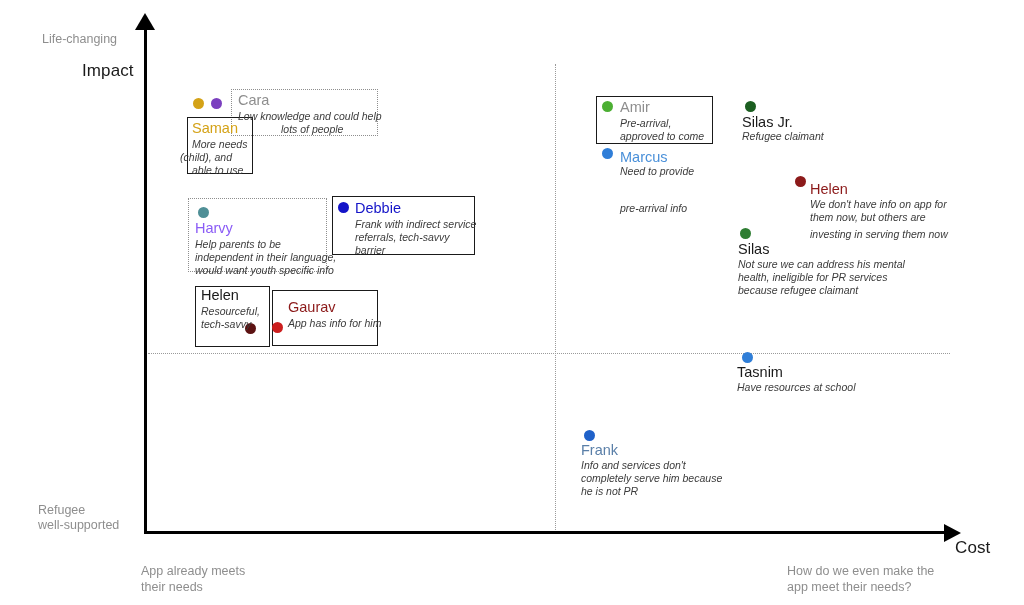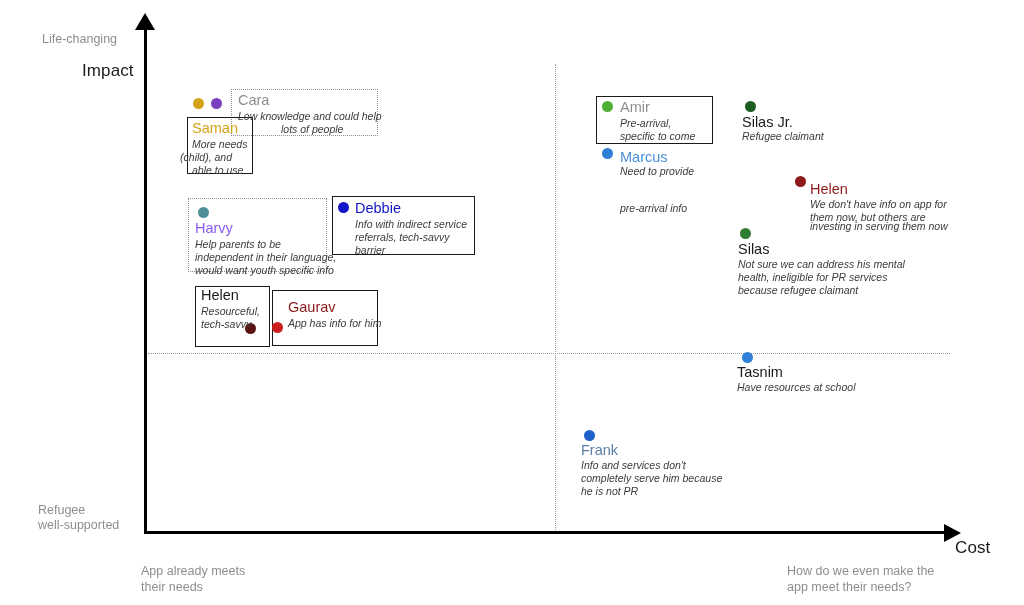--- a/index.html
+++ b/index.html
@@ -190,21 +190,21 @@
   </div>
   <div class="abs pname" style="left:195px; top:220px; color:#8b5cf6;">Harvy</div>
   <div class="abs pdesc" style="left:195px; top:238px;">Help parents to be</div>
   <div class="abs pdesc" style="left:195px; top:251px;">independent in their language,</div>
   <div class="abs pdesc" style="left:195px; top:264px;">would want youth specific info</div>
 
   <div class="persona" style="left:338px; top:202px;">
     <div class="dot" style="left:0px; top:0px; background:#1414c8;"></div>
   </div>
   <div class="abs pname" style="left:355px; top:200px; color:#1414c8;">Debbie</div>
-  <div class="abs pdesc" style="left:355px; top:218px;">Info with indirect service</div>
+  <div class="abs pdesc" style="left:355px; top:218px;">Frank with indirect service</div>
   <div class="abs pdesc" style="left:355px; top:231px;">referrals, tech-savvy</div>
   <div class="abs pdesc" style="left:355px; top:244px;">barrier</div>
 
   <div class="persona" style="left:245px; top:323px;">
     <div class="dot" style="left:0px; top:0px; background:#5c1212;"></div>
   </div>
   <div class="abs pname" style="left:201px; top:287px; color:#1a1a1a;">Helen</div>
   <div class="abs pdesc" style="left:201px; top:305px;">Resourceful,</div>
   <div class="abs pdesc" style="left:201px; top:318px;">tech-savvy</div>
 
@@ -212,42 +212,42 @@
     <div class="dot" style="left:0px; top:0px; background:#cc1f1f;"></div>
   </div>
   <div class="abs pname" style="left:288px; top:299px; color:#8c1a1a;">Gaurav</div>
   <div class="abs pdesc" style="left:288px; top:317px;">App has info for him</div>
 
   <div class="persona" style="left:602px; top:101px;">
     <div class="dot" style="left:0px; top:0px; background:#4caf33;"></div>
   </div>
   <div class="abs pname" style="left:620px; top:99px; color:#8e8e8e;">Amir</div>
   <div class="abs pdesc" style="left:620px; top:117px;">Pre-arrival,</div>
-  <div class="abs pdesc" style="left:620px; top:130px;">specific to come</div>
+  <div class="abs pdesc" style="left:620px; top:130px;">approved to come</div>
 
   <div class="persona" style="left:602px; top:148px;">
     <div class="dot" style="left:0px; top:0px; background:#2f7ed8;"></div>
   </div>
   <div class="abs pname" style="left:620px; top:149px; color:#4a90d9;">Marcus</div>
   <div class="abs pdesc" style="left:620px; top:165px;">Need to provide</div>
   <div class="abs pdesc" style="left:620px; top:178px;margin-top:24px;">pre-arrival info</div>
 
   <div class="persona" style="left:745px; top:101px;">
     <div class="dot" style="left:0px; top:0px; background:#1b5e20;"></div>
   </div>
   <div class="abs pname" style="left:742px; top:114px; color:#1a1a1a;">Silas Jr.</div>
   <div class="abs pdesc" style="left:742px; top:130px;">Refugee claimant</div>
 
   <div class="persona" style="left:795px; top:176px;">
     <div class="dot" style="left:0px; top:0px; background:#8c1a1a;"></div>
   </div>
   <div class="abs pname" style="left:810px; top:181px; color:#8c1a1a;">Helen</div>
   <div class="abs pdesc" style="left:810px; top:198px;">We don't have info on app for</div>
   <div class="abs pdesc" style="left:810px; top:211px;">them now, but others are</div>
-  <div class="abs pdesc" style="left:810px; top:220px;">investing in serving them now</div>
+  <div class="abs pdesc" style="left:810px; top:228px;">investing in serving them now</div>
 
   <div class="persona" style="left:740px; top:228px;">
     <div class="dot" style="left:0px; top:0px; background:#2e7d32;"></div>
   </div>
   <div class="abs pname" style="left:738px; top:241px; color:#1a1a1a;">Silas</div>
   <div class="abs pdesc" style="left:738px; top:258px;">Not sure we can address his mental</div>
   <div class="abs pdesc" style="left:738px; top:271px;">health, ineligible for PR services</div>
   <div class="abs pdesc" style="left:738px; top:284px;">because refugee claimant</div>
 
   <div class="persona" style="left:742px; top:352px;">

